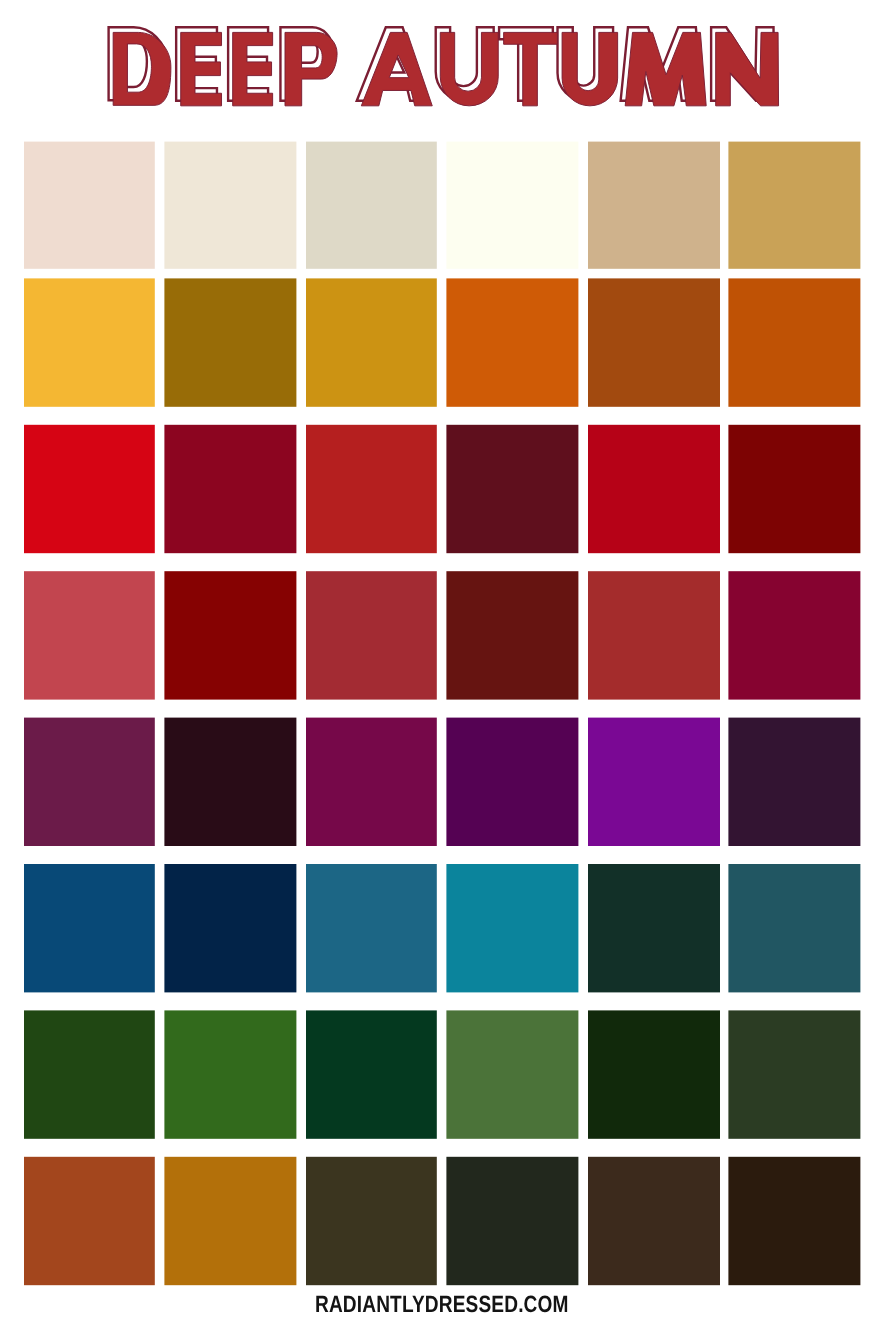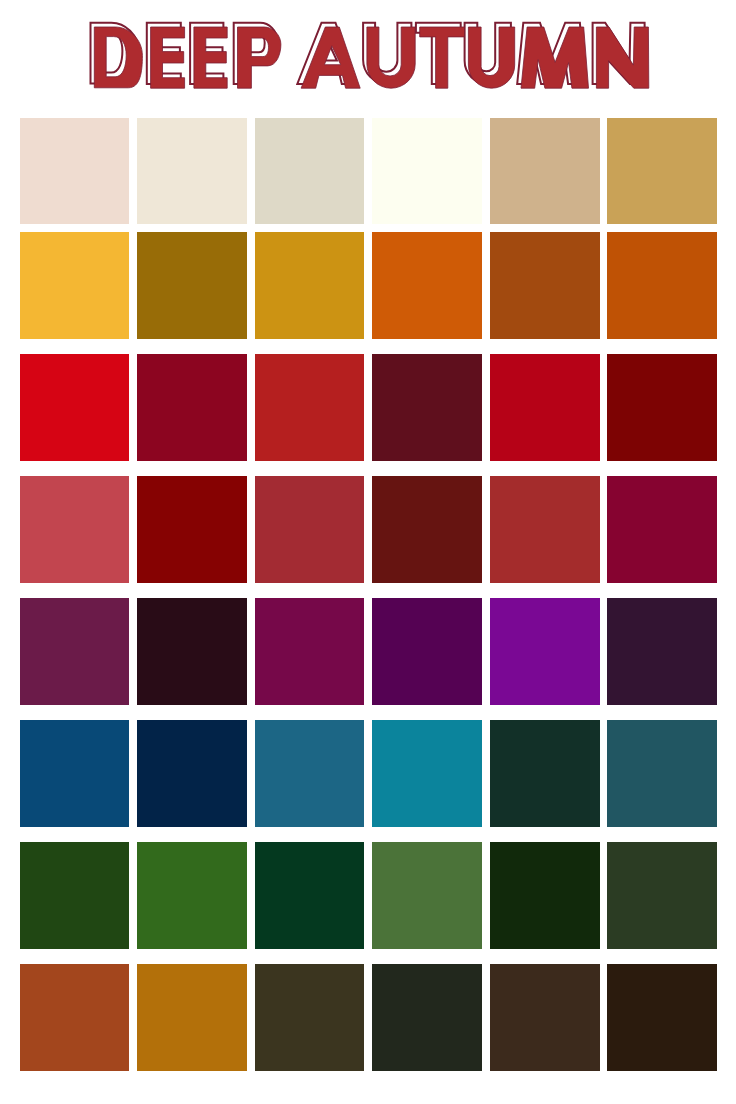--- a/index.html
+++ b/index.html
@@ -115,14 +115,17 @@
       <div class="sw-row" style="margin-top: 15.6px; gap: 7.8px;">
         <div class="sw" title="#A3461D" style="background: rgb(163, 70, 29); width: 109.8px;"></div>
         <div class="sw" title="#B3700A" style="background: rgb(179, 112, 10); width: 109.8px;"></div>
         <div class="sw" title="#3B351F" style="background: rgb(59, 53, 31); width: 109.8px;"></div>
         <div class="sw" title="#22281D" style="background: rgb(34, 40, 29); width: 109.8px;"></div>
         <div class="sw" title="#3C2A1C" style="background: rgb(60, 42, 28); width: 109.8px;"></div>
         <div class="sw" title="#2B1B0D" style="background: rgb(43, 27, 13); width: 109.8px;"></div>
       </div>
     </div>
 
+  <div id="footer">
+    <span id="footer-text">RADIANTLYDRESSED.COM</span>
+  </div>
 
 </div>
 
 </body></html>

